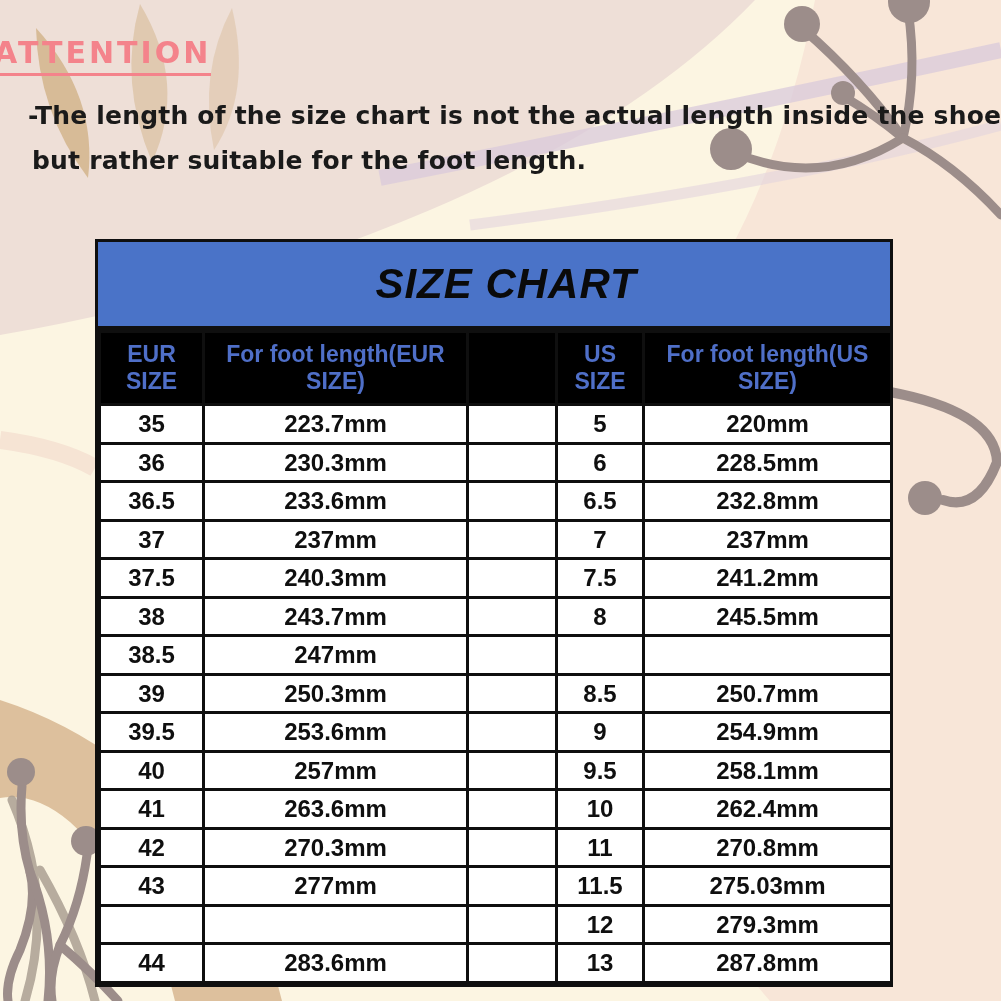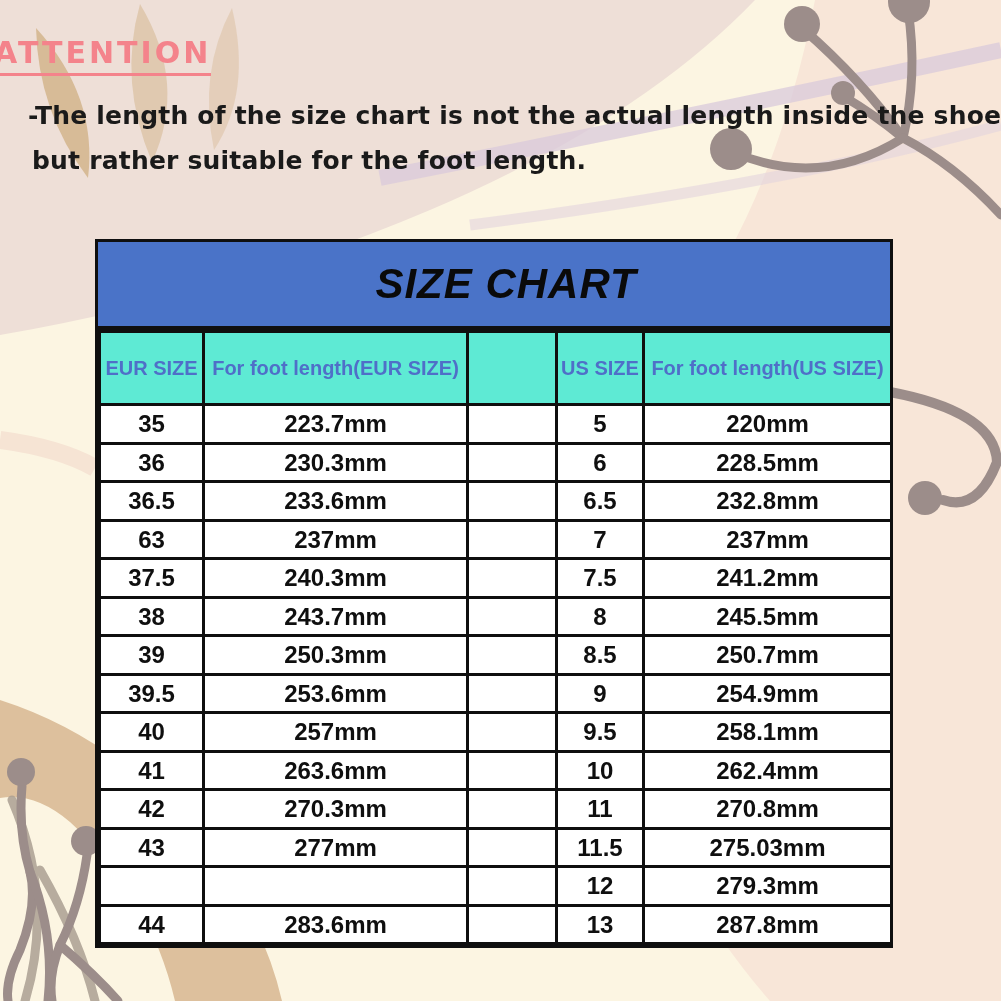--- a/index.html
+++ b/index.html
@@ -34,22 +34,22 @@
   .size-chart-title{
     height:84px;background:#4a73c8;border-bottom:4px solid #0f0f0f;
     display:flex;align-items:center;justify-content:center;
     font-size:42px;font-weight:bold;font-style:italic;
     letter-spacing:1px;color:#0a0a0a;padding-left:24px;
   }
   table.size-table{
     width:100%;border-collapse:collapse;table-layout:fixed;
   }
   table.size-table th{
-    height:70px;background:#5eead4;color:#4f6fc8;
-    font-size:20px;font-weight:bold;text-align:center;
+    height:70px;background:#000000;color:#4f6fc8;
+    font-size:23px;font-weight:bold;text-align:center;
     border:3px solid #0f0f0f;padding:0;
   }
   table.size-table td{
     height:35.5px;background:#ffffff;color:#0f0f0f;
     font-size:24px;font-weight:bold;text-align:center;
     border:3px solid #0f0f0f;padding:0;line-height:35px;
     white-space:nowrap;overflow:hidden;
   }
 </style>
 </head>
@@ -141,39 +141,46 @@
             <td>228.5mm</td>
           </tr>
           <tr>
             <td>36.5</td>
             <td>233.6mm</td>
             <td></td>
             <td>6.5</td>
             <td>232.8mm</td>
           </tr>
           <tr>
-            <td>63</td>
+            <td>37</td>
             <td>237mm</td>
             <td></td>
             <td>7</td>
             <td>237mm</td>
           </tr>
           <tr>
             <td>37.5</td>
             <td>240.3mm</td>
             <td></td>
             <td>7.5</td>
             <td>241.2mm</td>
           </tr>
           <tr>
             <td>38</td>
             <td>243.7mm</td>
             <td></td>
             <td>8</td>
             <td>245.5mm</td>
+          </tr>
+          <tr>
+            <td>38.5</td>
+            <td>247mm</td>
+            <td></td>
+            <td></td>
+            <td></td>
           </tr>
           <tr>
             <td>39</td>
             <td>250.3mm</td>
             <td></td>
             <td>8.5</td>
             <td>250.7mm</td>
           </tr>
           <tr>
             <td>39.5</td>

